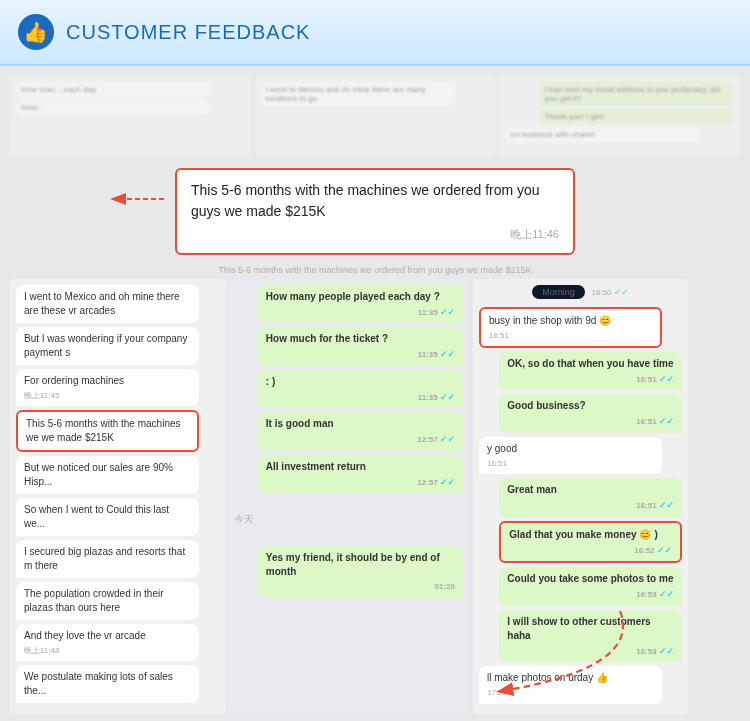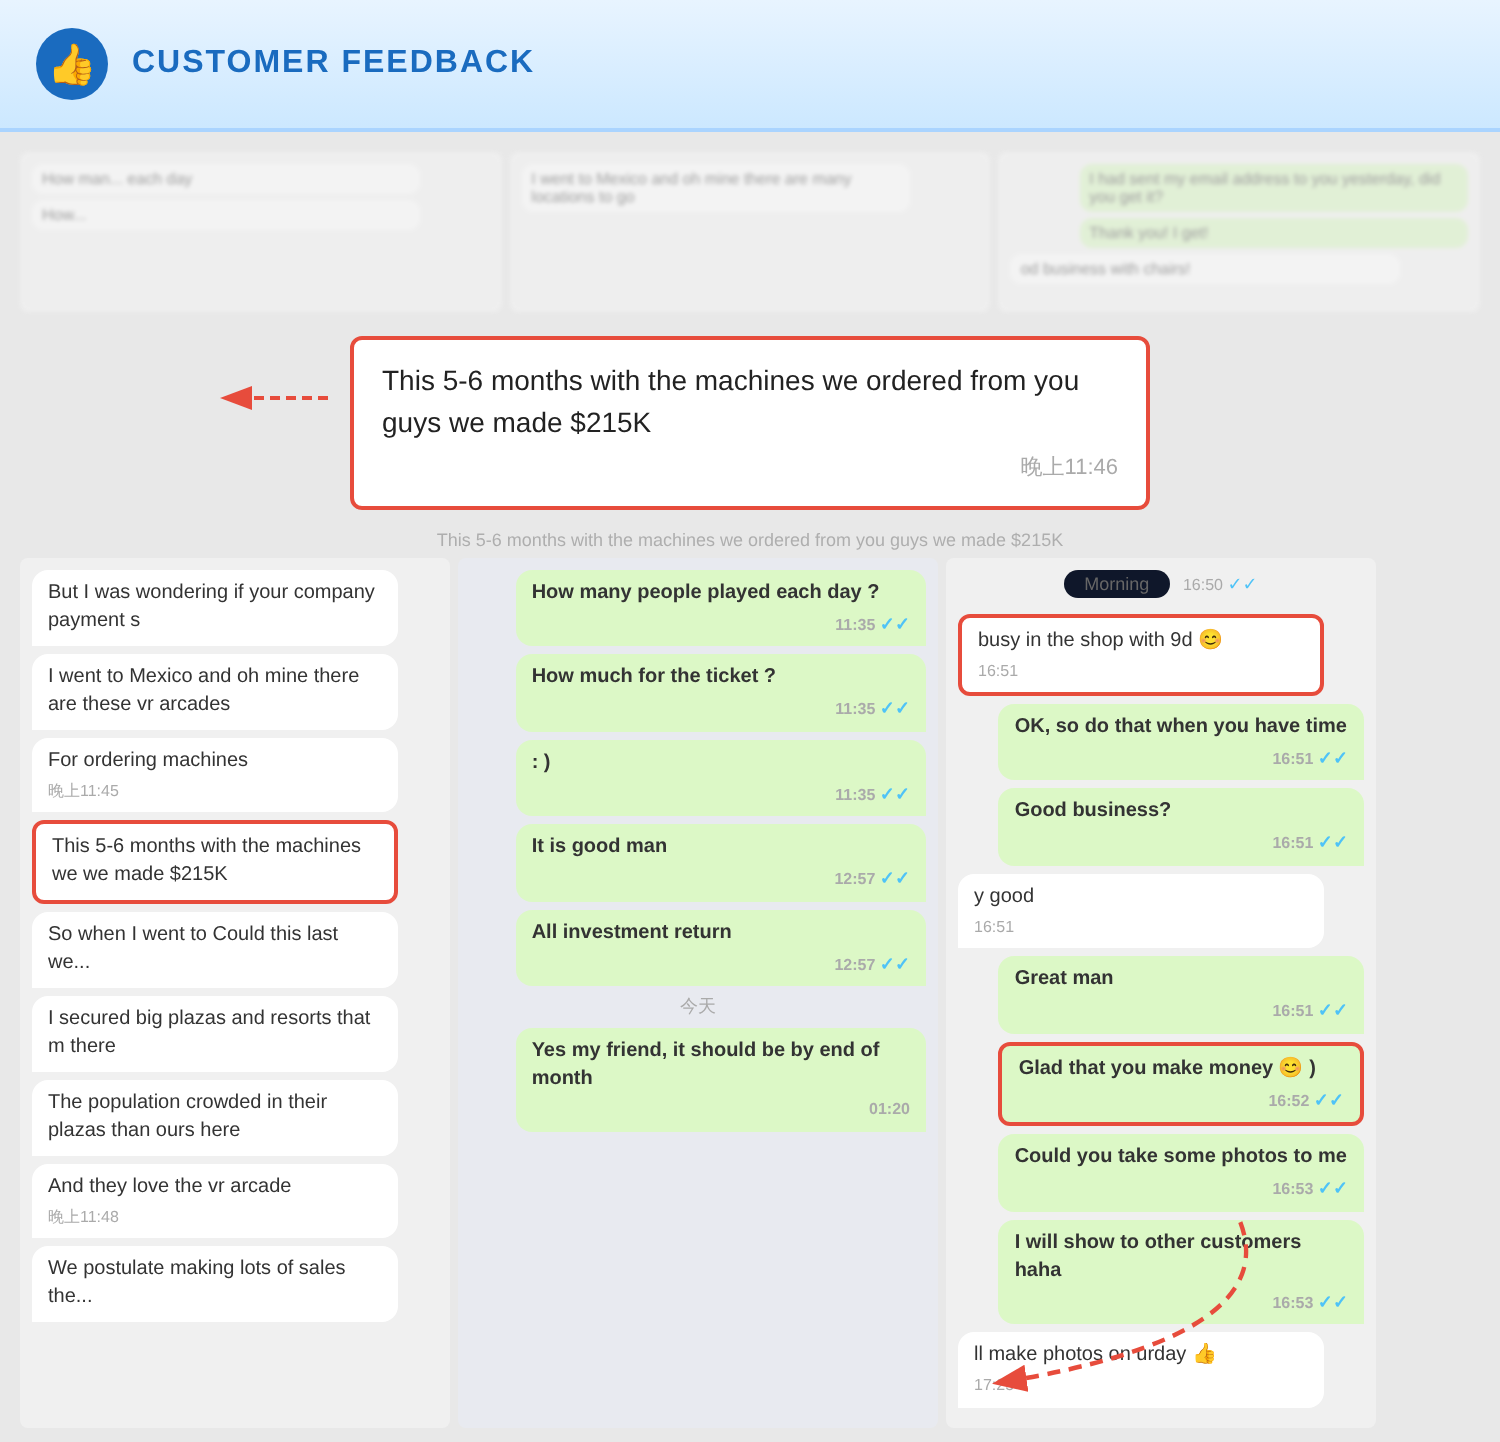--- a/index.html
+++ b/index.html
@@ -19,22 +19,22 @@
       align-items: center;
       gap: 10px;
       border-bottom: 2px solid #aad4ff;
     }
     .header-icon {
       width: 40px;
       height: 40px;
     }
     .header-title {
       color: #1a6bbf;
-      font-size: 16px;
-      font-weight: 700;
+      font-size: 20px;
+      font-weight: 400;
       letter-spacing: 1px;
     }
 
     
     .main {
       background: #e8e8e8;
       padding: 10px;
       position: relative;
     }
 
@@ -132,24 +132,24 @@
       border-radius: 8px 8px 0 8px;
       padding: 5px 8px;
       margin-bottom: 4px;
       max-width: 90%;
       margin-left: auto;
       font-size: 10px;
       line-height: 1.4;
       font-weight: bold;
     }
     .chat-msg-center {
-      text-align: center;
+      text-align: left;
       color: #aaa;
       font-size: 9px;
-      margin: 4px 0;
+      margin: 20px 0;
     }
     .msg-time {
       font-size: 8px;
       color: #aaa;
       text-align: right;
       margin-top: 2px;
     }
     .msg-time-left {
       font-size: 8px;
       color: #aaa;
@@ -240,29 +240,30 @@
     </div>
 
     <div style="font-size:9px; color:#888; text-align:center; margin-bottom:4px; opacity:0.6;">
       This 5-6 months with the machines we ordered from you guys we made $215K
     </div>
 
     <div class="section-wrapper">
       <div class="chat-columns">
 
         <div class="chat-panel left-panel">
+          <div class="chat-msg-left">I went to Mexico and oh mine there are these vr arcades</div>
           <div class="chat-msg-left">But I was wondering if your company payment s</div>
-          <div class="chat-msg-left">I went to Mexico and oh mine there are these vr arcades</div>
           <div class="chat-msg-left">
             For ordering machines
             <div class="msg-time-left">晚上11:45</div>
           </div>
           <div class="chat-msg-left red-border">
             This 5-6 months with the machines we we made $215K
           </div>
+          <div class="chat-msg-left">But we noticed our sales are 90% Hisp...</div>
           <div class="chat-msg-left">So when I went to Could this last we...</div>
           <div class="chat-msg-left">I secured big plazas and resorts that m there</div>
           <div class="chat-msg-left">The population crowded in their plazas than ours here</div>
           <div class="chat-msg-left">
             And they love the vr arcade
             <div class="msg-time-left">晚上11:48</div>
           </div>
           <div class="chat-msg-left">We postulate making lots of sales the...</div>
         </div>
 

